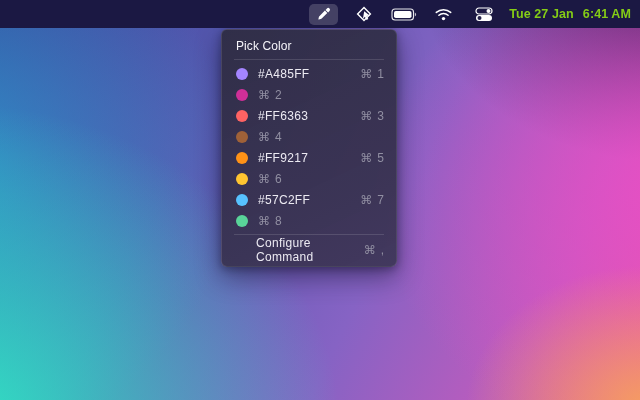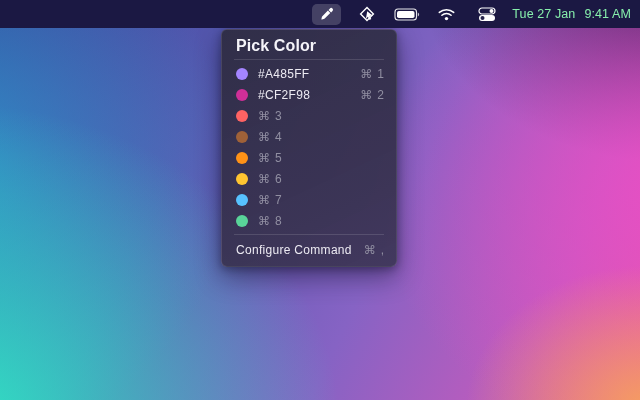--- a/index.html
+++ b/index.html
@@ -31,37 +31,37 @@
   }
   .menubar-right { display: flex; align-items: center; gap: 11px; }
   .status-btn {
     width: 29px; height: 21px; border-radius: 5px;
     display: flex; align-items: center; justify-content: center;
   }
   .status-btn.active { background: rgba(255,255,255,0.18); }
   .status-icon { display: flex; align-items: center; justify-content: center; }
   .menubar-clock {
     display: flex; align-items: flex-start; gap: 9px;
-    color: #86efac; font-size: 12.5px; font-weight: 400; letter-spacing: 0.1px;
+    color: #84cc16; font-size: 12.5px; font-weight: 700; letter-spacing: 0.1px;
   }
 
   
   .menu-panel {
     position: absolute; left: 221px; top: 29px; width: 176px;
     border-radius: 6px;
     background: linear-gradient(155deg, rgba(47,45,69,0.97) 0%, rgba(56,50,80,0.95) 70%, rgba(62,54,88,0.94) 100%);
     border: 1px solid rgba(255,255,255,0.10);
     box-shadow: 0 10px 26px rgba(10,8,30,0.45), 0 2px 8px rgba(10,8,30,0.35);
     padding: 5px 0 4px 0;
     z-index: 4;
   }
   .menu-header {
     height: 21px; display: flex; align-items: center;
     padding: 0 12px 0 14px;
-    color: #f5f4f9; font-size: 16px; font-weight: 700; letter-spacing: 0.1px;
+    color: #f5f4f9; font-size: 12px; font-weight: 400; letter-spacing: 0.1px;
   }
   .menu-divider {
     height: 1px; background: rgba(255,255,255,0.13);
     margin: 3px 12px 3px 12px;
   }
   .menu-item {
     height: 21px; display: flex; align-items: center;
     padding: 0 12px 0 14px; cursor: default;
   }
   .swatch {
@@ -71,21 +71,21 @@
   .hex-label {
     flex: 1; color: #eceaf2; font-size: 12px; font-weight: 500; letter-spacing: 0.3px;
   }
   .shortcut {
     color: #918fa2; font-size: 12px; font-weight: 500;
     display: flex; align-items: center; gap: 5px;
   }
   .menu-footer {
     height: 24px; display: flex; align-items: center;
     padding: 0 12px 0 14px;
-    color: #eceaf2; font-size: 12px; font-weight: 600;
+    color: #eceaf2; font-size: 12px; font-weight: 600; margin-left: 20px;
   }
   .menu-footer .shortcut { font-weight: 500; }
 </style>
 </head>
 <body>
 
 <div class="wallpaper"></div>
 
 <div class="menubar">
   <div class="menubar-right">
@@ -134,82 +134,84 @@
           <rect x="1" y="1" width="16" height="6" rx="3" fill="none" stroke="#ffffff" stroke-width="1.2"></rect>
           <circle cx="13.5" cy="4" r="2" fill="#ffffff"></circle>
           <rect x="1" y="8" width="16" height="6" rx="3" fill="#ffffff"></rect>
           <circle cx="4.5" cy="11" r="2" fill="#24214a"></circle>
         </svg>
       </span>
     </div>
 
     <div class="menubar-clock">
       <span>Tue 27 Jan</span>
-      <span>9:41 AM</span>
+      <span>6:41 AM</span>
     </div>
 
   </div>
 </div>
 
 <div class="menu-panel">
   <div class="menu-header">Pick Color</div>
   <div class="menu-divider"></div>
   <div id="menu-items">
   <div class="menu-item">
     <span class="swatch" style="background: rgb(164, 133, 255);"></span>
     <span class="hex-label">#A485FF</span>
     <span class="shortcut">
       <span class="mod">⌘</span>
       <span class="key">1</span>
     </span>
   </div>
 
   <div class="menu-item">
     <span class="swatch" style="background: rgb(207, 47, 152);"></span>
-    <span class="hex-label">#CF2F98</span>
     <span class="shortcut">
       <span class="mod">⌘</span>
       <span class="key">2</span>
     </span>
   </div>
 
   <div class="menu-item">
     <span class="swatch" style="background: rgb(255, 99, 99);"></span>
+    <span class="hex-label">#FF6363</span>
     <span class="shortcut">
       <span class="mod">⌘</span>
       <span class="key">3</span>
     </span>
   </div>
 
   <div class="menu-item">
     <span class="swatch" style="background: rgb(159, 97, 56);"></span>
     <span class="shortcut">
       <span class="mod">⌘</span>
       <span class="key">4</span>
     </span>
   </div>
 
   <div class="menu-item">
     <span class="swatch" style="background: rgb(255, 146, 23);"></span>
+    <span class="hex-label">#FF9217</span>
     <span class="shortcut">
       <span class="mod">⌘</span>
       <span class="key">5</span>
     </span>
   </div>
 
   <div class="menu-item">
     <span class="swatch" style="background: rgb(255, 197, 49);"></span>
     <span class="shortcut">
       <span class="mod">⌘</span>
       <span class="key">6</span>
     </span>
   </div>
 
   <div class="menu-item">
     <span class="swatch" style="background: rgb(87, 194, 255);"></span>
+    <span class="hex-label">#57C2FF</span>
     <span class="shortcut">
       <span class="mod">⌘</span>
       <span class="key">7</span>
     </span>
   </div>
 
   <div class="menu-item">
     <span class="swatch" style="background: rgb(89, 212, 153);"></span>
     <span class="shortcut">
       <span class="mod">⌘</span>

